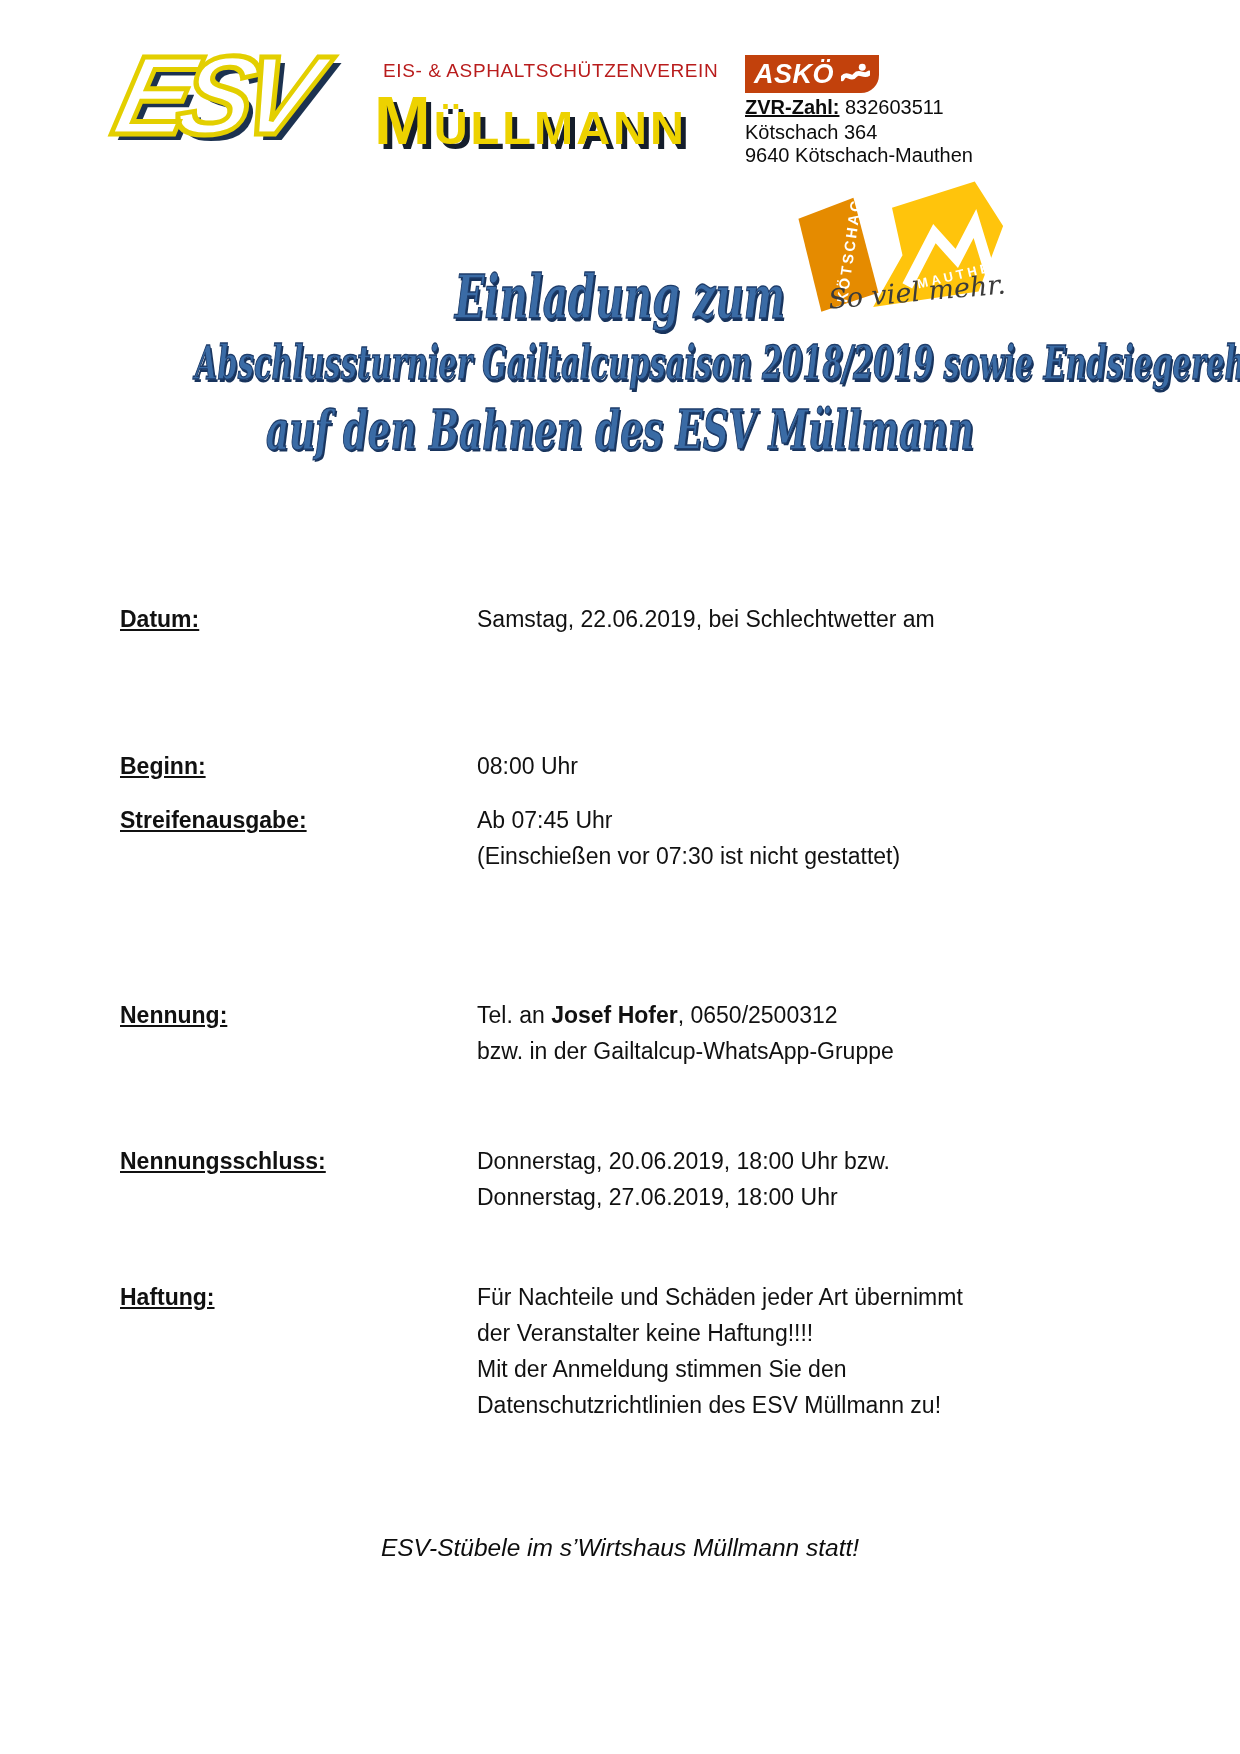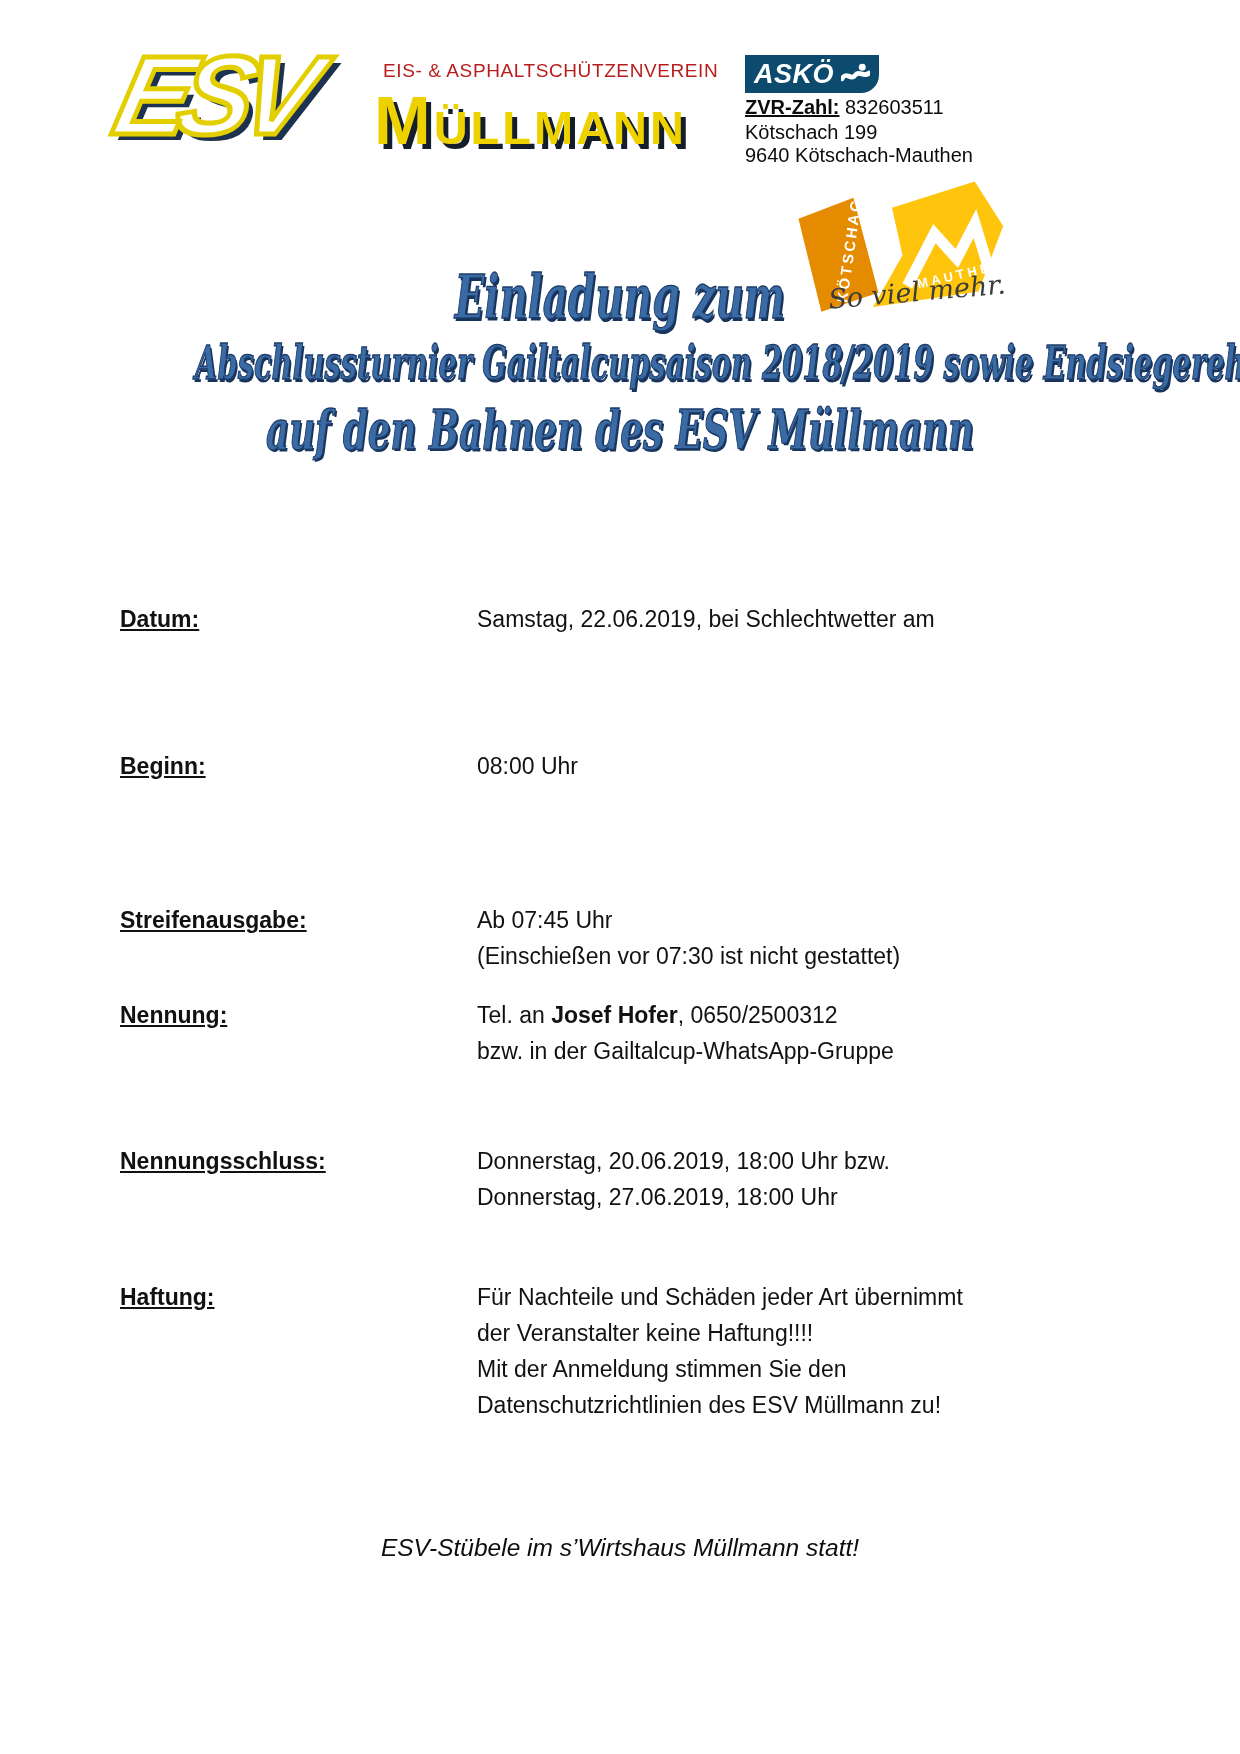--- a/index.html
+++ b/index.html
@@ -24,21 +24,21 @@
   .club-name{
     position:absolute;left:374px;top:86px;line-height:1;
     color:#edd200;font-weight:800;letter-spacing:3px;
     text-shadow:5px 5px 0 #141d2b;white-space:nowrap;
   }
   .club-name .initial{font-size:68px;}
   .club-name .rest{font-size:47px;margin-top:48px;}
 
   .askoe-badge{
     position:absolute;left:745px;top:55px;width:116px;height:38px;
-    background:#0c4a6e;border-radius:0 0 18px 0;
+    background:#c2410c;border-radius:0 0 18px 0;
     display:flex;align-items:center;justify-content:center;gap:7px;padding:0 9px;
   }
   .askoe-badge .askoe-text{
     color:#ffffff;font-style:italic;font-weight:800;font-size:27px;letter-spacing:0.5px;
   }
   .zvr-line{position:absolute;left:745px;top:96px;font-size:20px;color:#0c0c0c;}
   .zvr-line .zvr-label{font-weight:bold;text-decoration:underline;}
   .addr1{position:absolute;left:745px;top:121px;font-size:20px;color:#0c0c0c;}
   .addr2{position:absolute;left:745px;top:144px;font-size:20px;color:#0c0c0c;}
 
@@ -62,21 +62,21 @@
   .title-line2{font-size:34px;transform:scale(0.85,1.35);margin-bottom:22px;}
   .title-line3{font-size:42px;transform:scale(0.85,1.3);}
 
   
   .row{position:absolute;left:120px;width:1000px;font-size:23px;line-height:36px;}
   .row .label{position:absolute;left:0;top:0;font-weight:bold;text-decoration:underline;}
   .row .value{margin-left:357px;}
   .bold{font-weight:bold;}
   .row-datum{top:601px;}
   .row-beginn{top:748px;}
-  .row-streifen{top:902px;}
+  .row-streifen{top:802px;}
   .row-nennung{top:997px;}
   .row-schluss{top:1143px;}
   .row-haftung{top:1279px;}
 
   
   .footer{
     position:absolute;left:70px;top:1528px;width:1100px;text-align:center;
     font-style:italic;font-size:24.5px;line-height:39px;color:#0d0d0d;
   }
 </style>
@@ -93,21 +93,21 @@
 
   <div class="askoe-badge">
     <span class="askoe-text">ASKÖ</span>
     <svg width="30" height="24" viewBox="0 0 30 24">
       <circle cx="22" cy="5" r="3.6" fill="#ffffff"></circle>
       <path d="M1,17 C6,8 10,20 15,13 C19,8 24,16 29,11" stroke="#ffffff" stroke-width="5" fill="none" stroke-linecap="round"></path>
     </svg>
   </div>
 
   <div class="zvr-line"><span class="zvr-label">ZVR-Zahl:</span><span> 832603511</span></div>
-  <div class="addr1">Kötschach 199</div>
+  <div class="addr1">Kötschach 364</div>
   <div class="addr2">9640 Kötschach-Mauthen</div>
 
   <svg class="km-logo" viewBox="0 0 238 132">
     <g transform="rotate(-3 120 66)">
       <polygon points="30,34 86,16 106,112 48,128" fill="#e58b00"></polygon>
       <text transform="translate(74,121) rotate(-79)" font-family="Liberation Sans, sans-serif" font-size="15" font-weight="bold" fill="#ffffff" letter-spacing="2.5">KÖTSCHACH</text>
       <polygon points="124,28 208,6 234,52 206,116 100,126 132,76" fill="#ffc40c"></polygon>
       <polyline points="138,102 165,56 186,82 206,48 219,100" stroke="#ffffff" stroke-width="11" fill="none" stroke-linecap="square"></polyline>
       <text transform="translate(146,110) rotate(-10)" font-family="Liberation Sans, sans-serif" font-size="13" font-weight="bold" fill="#ffffff" letter-spacing="3.5">MAUTHEN</text>
     </g>

